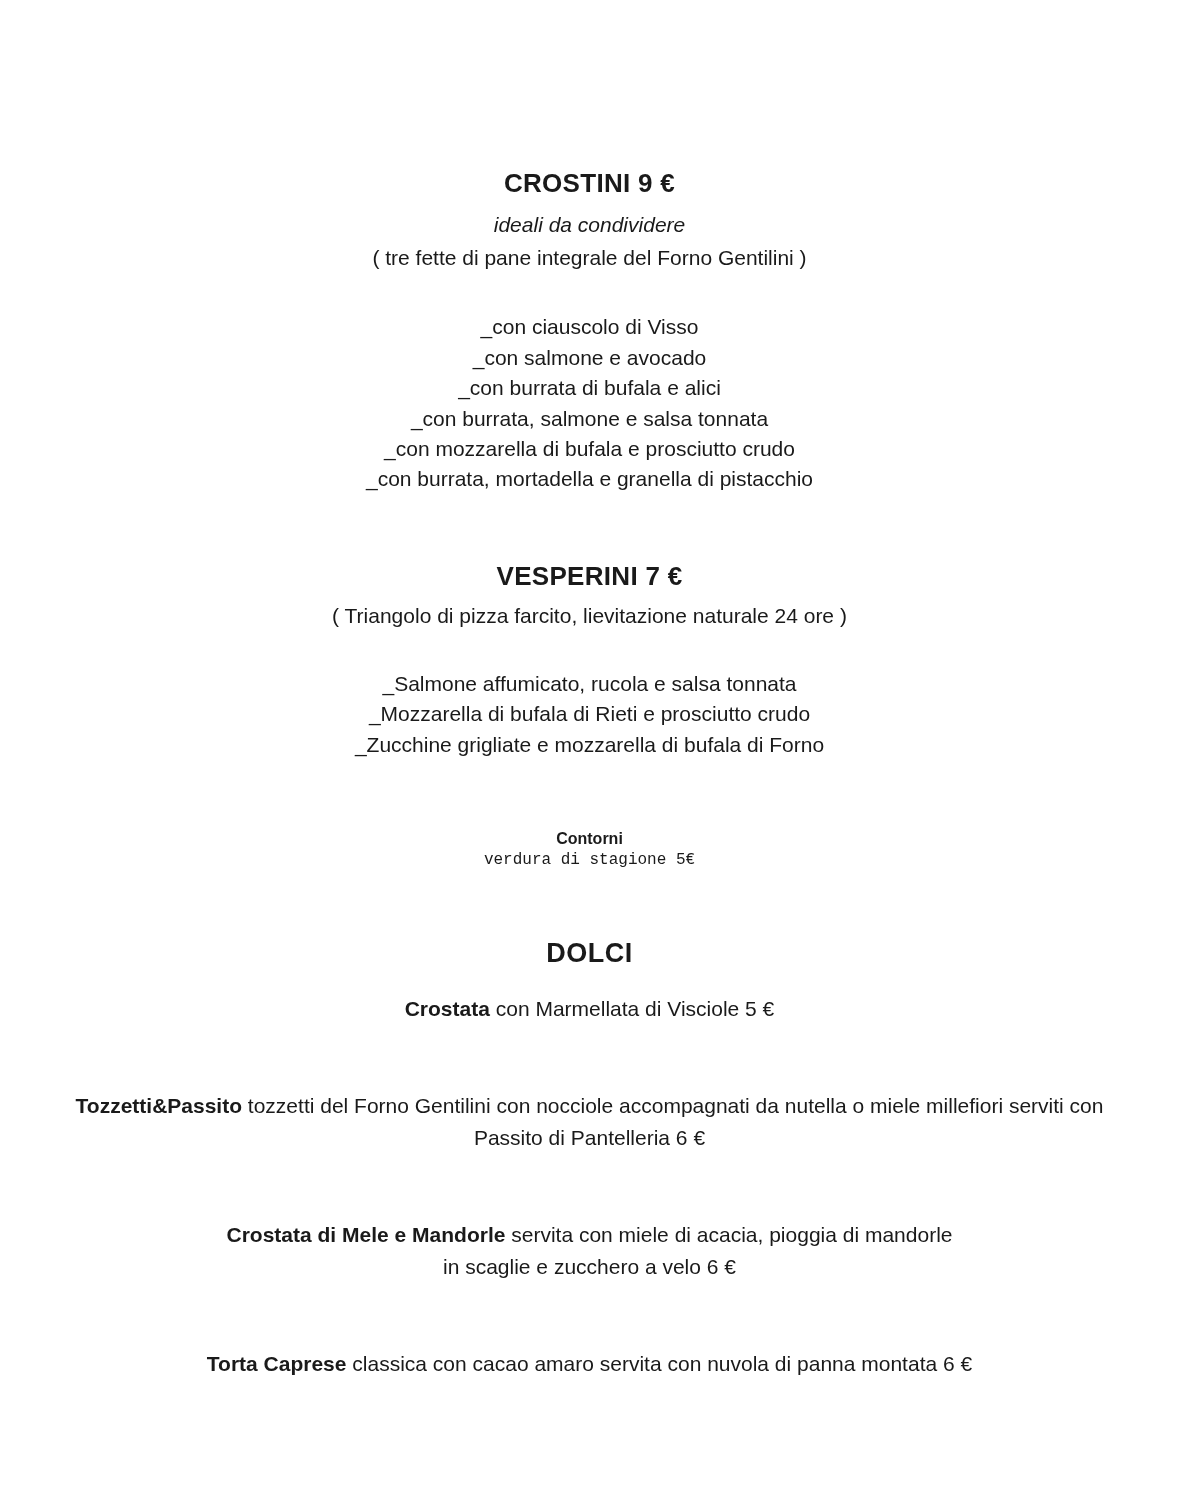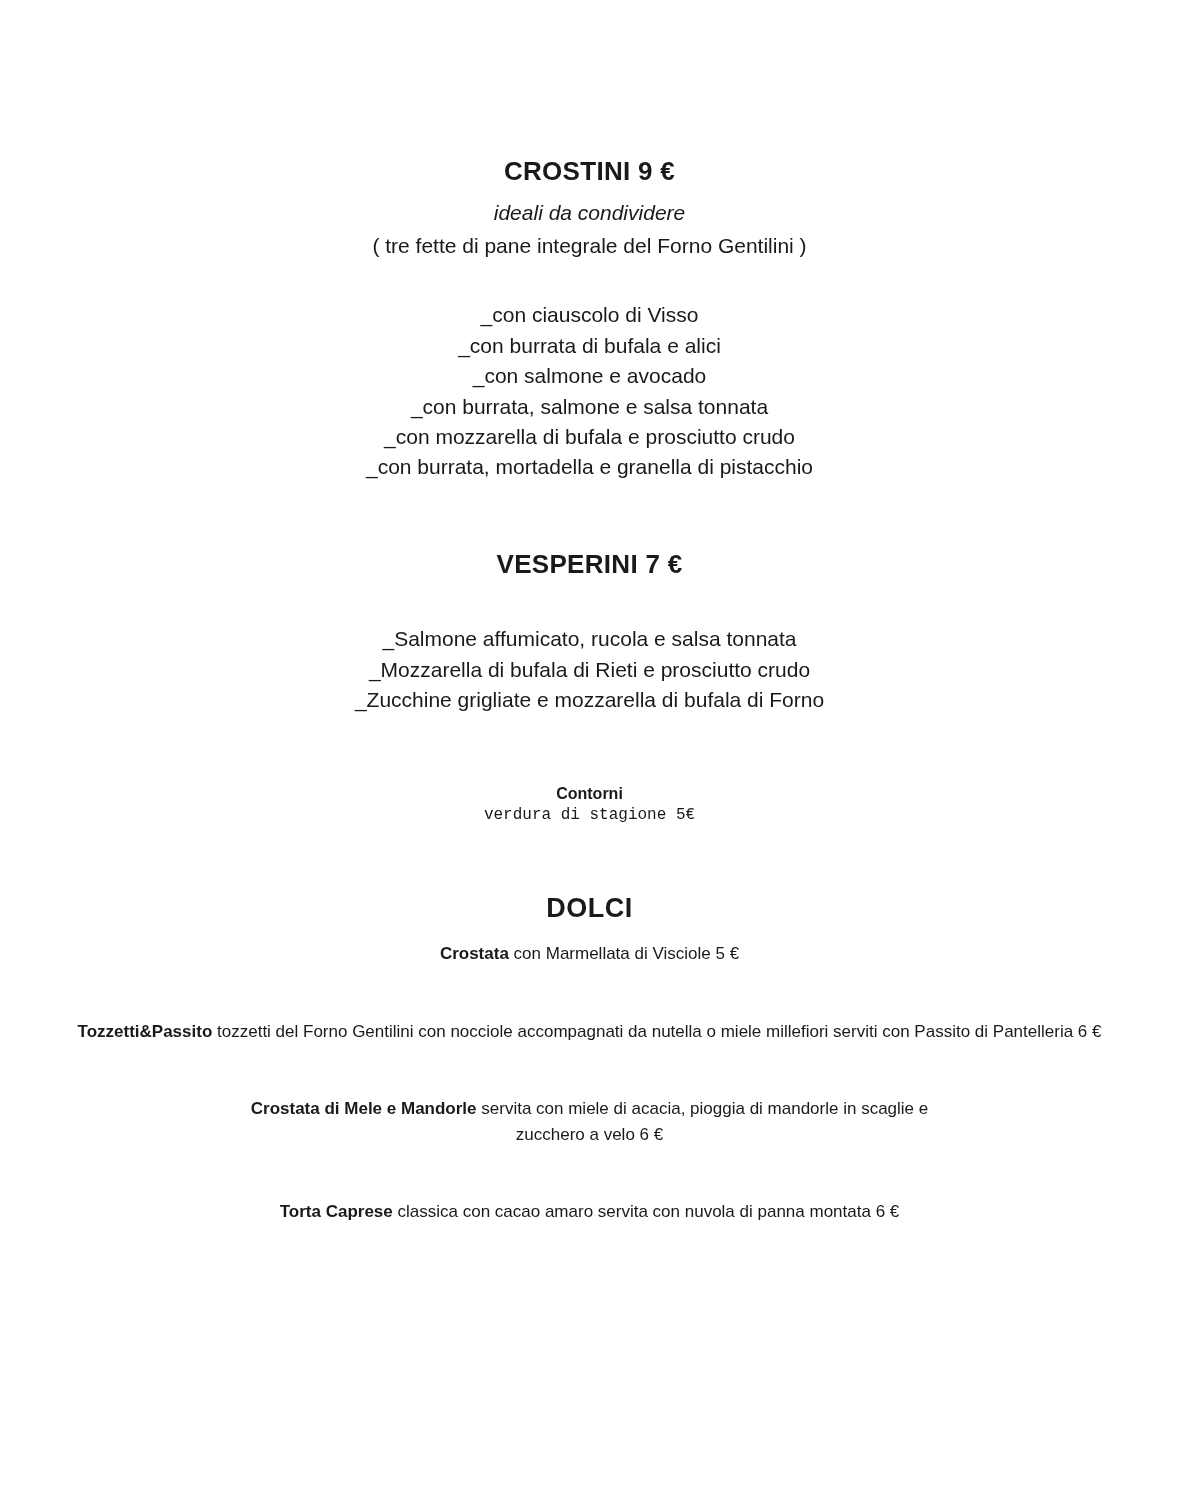--- a/index.html
+++ b/index.html
@@ -12,21 +12,21 @@
     height: 1486px;
     font-family: "Liberation Sans", sans-serif;
     color: #1a1a1a;
     -webkit-font-smoothing: antialiased;
   }
   .page {
     width: 1179px;
     height: 1486px;
     position: relative;
     box-sizing: border-box;
-    padding: 4px 70px;
+    padding: 16px 70px;
     overflow: hidden;
   }
   .section {
     text-align: center;
   }
   .section-title {
     font-size: 26px;
     font-weight: bold;
     letter-spacing: 0.3px;
     line-height: 1.2;
@@ -57,23 +57,23 @@
     font-size: 16px;
     line-height: 1.5;
     font-family: Liberation Mono, monospace;
   }
   .dolci-title {
     font-size: 27px;
     font-weight: bold;
     letter-spacing: 0.5px;
   }
   .dolci-entry {
-    font-size: 17px;
+    font-size: 21px;
     line-height: 1.5;
-    margin: 9px auto;
+    margin: 16px auto;
   }
   .dolci-entry b {
     font-weight: bold;
   }
   .sp-crostini-top { height: 152px; }
   .sp-after-title { height: 10px; }
   .sp-after-sub { height: 30px; }
   .sp-after-list { height: 58px; }
   .sp-after-vesp-title { height: 8px; }
   .sp-after-vesp-sub { height: 28px; }
@@ -92,33 +92,34 @@
   <div class="sp-crostini-top"></div>
 
   <div class="section">
     <div class="section-title">CROSTINI 9 €</div>
     <div class="sp-after-title"></div>
     <div class="subtitle-italic">ideali da condividere</div>
     <div class="subtitle">( tre fette di pane integrale del Forno Gentilini )</div>
     <div class="sp-after-sub"></div>
     <ul class="item-list">
       <li>_con ciauscolo di Visso</li>
+      <li>_con salmone e avocado</li>
       <li>_con burrata di bufala e alici</li>
-      <li>_con salmone e avocado</li>
       <li>_con burrata, salmone e salsa tonnata</li>
       <li>_con mozzarella di bufala e prosciutto crudo</li>
       <li>_con burrata, mortadella e granella di pistacchio</li>
     </ul>
   </div>
 
   <div class="sp-after-list"></div>
 
   <div class="section">
     <div class="section-title">VESPERINI 7 €</div>
     <div class="sp-after-vesp-title"></div>
+    <div class="subtitle">( Triangolo di pizza farcito, lievitazione naturale 24 ore )</div>
     <div class="sp-after-vesp-sub"></div>
     <ul class="item-list">
       <li>_Salmone affumicato, rucola e salsa tonnata</li>
       <li>_Mozzarella di bufala di Rieti e prosciutto crudo</li>
       <li>_Zucchine grigliate e mozzarella di bufala di Forno</li>
     </ul>
   </div>
 
   <div class="sp-after-vesp-list"></div>
 

